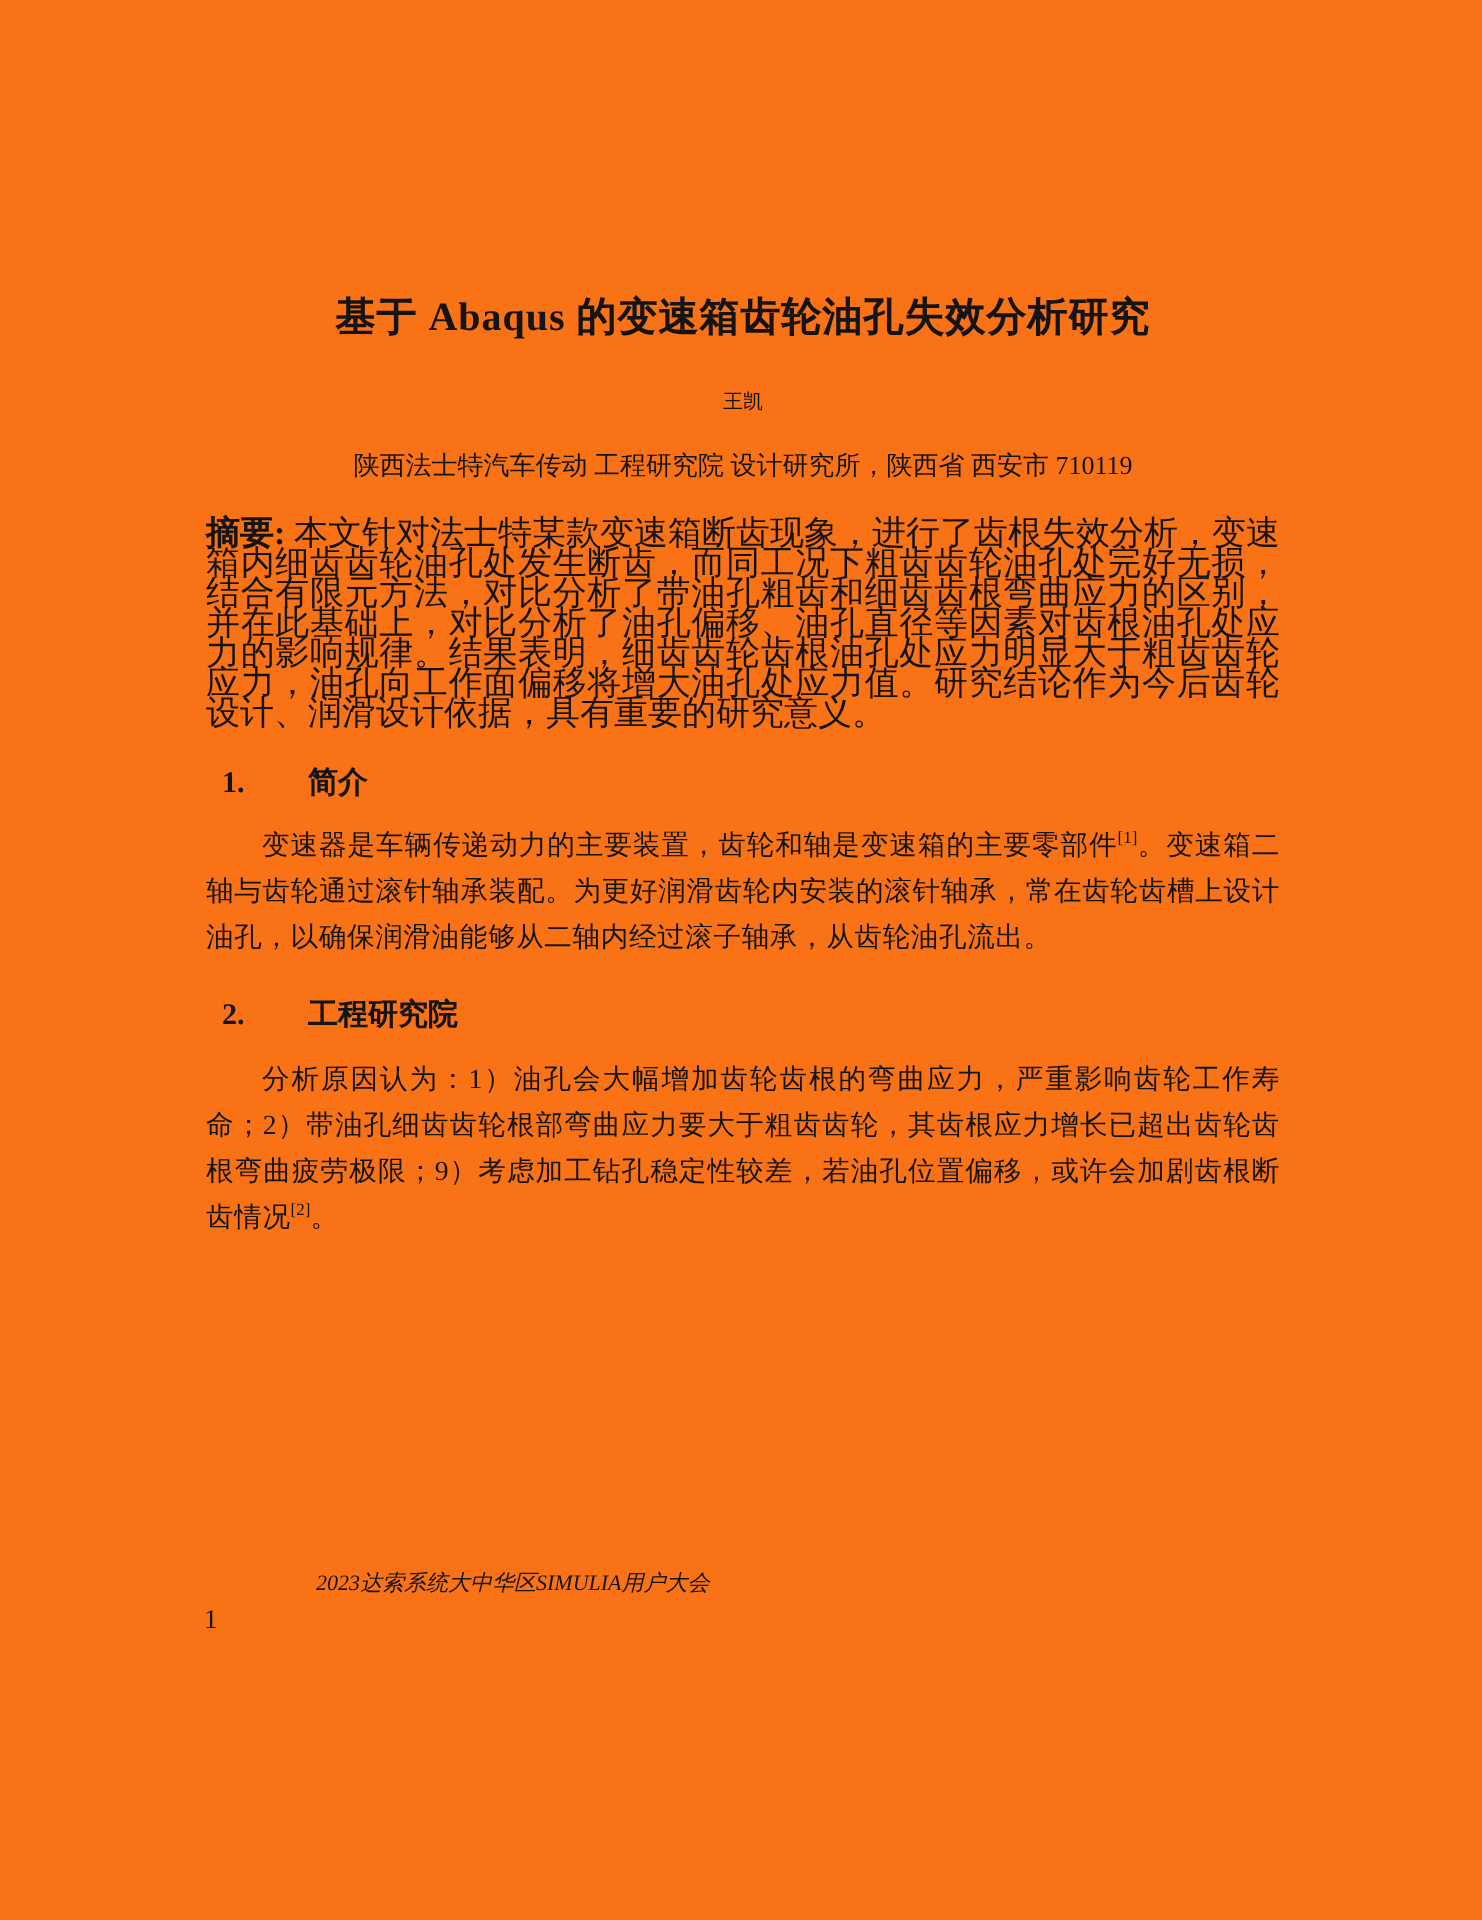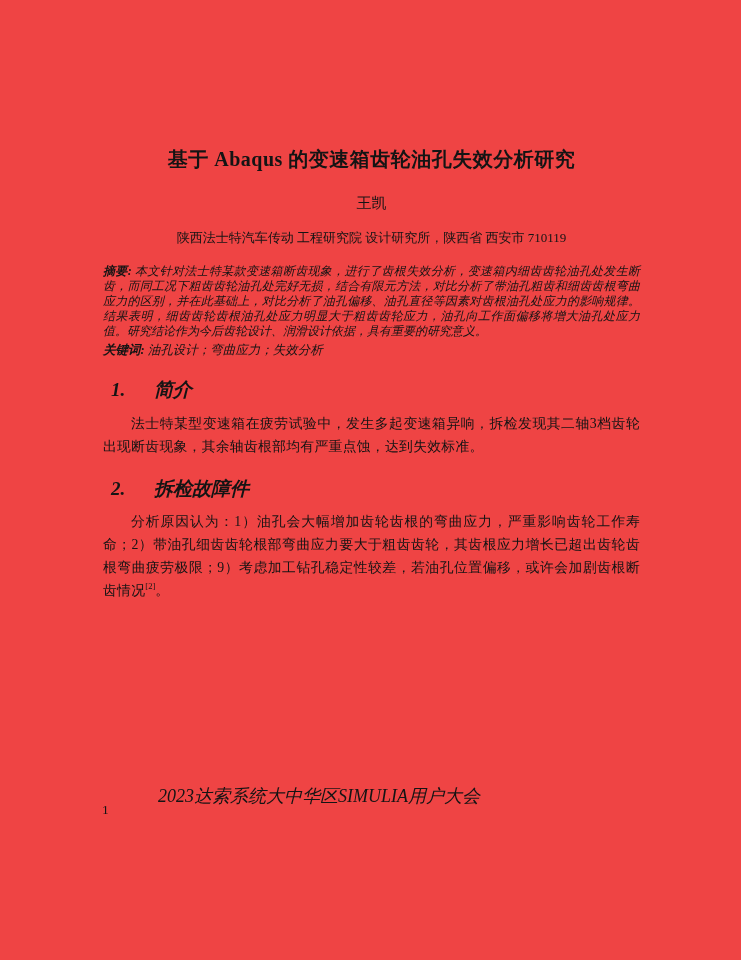--- a/index.html
+++ b/index.html
@@ -5,71 +5,69 @@
   html, body {
     margin: 0;
     padding: 0;
     background: #ffffff;
   }
   .page {
     position: relative;
     width: 741px;
     height: 960px;
     margin: 0 auto;
-    background: #ef4444;
+    background: #f97316;
     box-sizing: border-box;
     padding: 146px 101px 0 103px;
     font-family: "Liberation Serif", "DejaVu Serif", serif;
     color: #141414;
     overflow: hidden;
   }
   .title {
     font-size: 20px;
     font-weight: bold;
     text-align: center;
     margin: 0 0 22px 0;
     letter-spacing: 0.5px;
     line-height: 1.3;
   }
   .author {
-    font-size: 15px;
+    font-size: 10px;
     text-align: center;
     margin: 0 0 13px 0;
   }
   .affiliation {
     font-size: 13px;
     text-align: center;
     margin: 16px 0 17px 0;
   }
   .abstract {
-    font-size: 12px;
+    font-size: 17px;
     line-height: 15px;
-    font-style: italic;
     text-align: justify;
     margin: 0;
   }
   .abstract .lbl {
     font-weight: bold;
   }
   .keywords {
     font-size: 12.5px;
     line-height: 17px;
     font-style: italic;
     margin: 3px 0 0 0;
   }
   .keywords .lbl {
     font-weight: bold;
   }
   .section-heading {
-    font-size: 19px;
+    font-size: 15px;
     font-weight: bold;
     margin: 18px 0 9px 0;
     padding-left: 8px;
     line-height: 1.35;
-    font-style: italic;
   }
   .section-heading .num {
     display: inline-block;
     width: 43px;
   }
   .body-p {
     font-size: 13.8px;
     line-height: 23px;
     letter-spacing: 0.3px;
     text-align: justify;
@@ -79,21 +77,21 @@
   .body-p sup {
     font-size: 8.5px;
     line-height: 0;
     letter-spacing: 0;
   }
   .footer-conf {
     position: absolute;
     left: 158px;
     top: 784px;
     font-style: italic;
-    font-size: 18px;
+    font-size: 11px;
   }
   .footer-page {
     position: absolute;
     left: 102px;
     top: 802px;
     font-size: 13.5px;
   }
 </style>
 </head>
 <body>
@@ -101,26 +99,25 @@
 <div class="page">
 
   <h1 class="title">基于 Abaqus 的变速箱齿轮油孔失效分析研究</h1>
 
   <div class="author">王凯</div>
 
   <div class="affiliation">陕西法士特汽车传动 工程研究院 设计研究所，陕西省 西安市 710119</div>
 
   <p class="abstract"><span class="lbl">摘要:</span> <span>本文针对法士特某款变速箱断齿现象，进行了齿根失效分析，变速箱内细齿齿轮油孔处发生断齿，而同工况下粗齿齿轮油孔处完好无损，结合有限元方法，对比分析了带油孔粗齿和细齿齿根弯曲应力的区别，并在此基础上，对比分析了油孔偏移、油孔直径等因素对齿根油孔处应力的影响规律。结果表明，细齿齿轮齿根油孔处应力明显大于粗齿齿轮应力，油孔向工作面偏移将增大油孔处应力值。研究结论作为今后齿轮设计、润滑设计依据，具有重要的研究意义。</span></p>
 
-  <p class="keywords"><span class="lbl">关键词:</span> <span>油孔设计；弯曲应力；失效分析</span></p>
 
   <div id="sections">
       <h2 class="section-heading"><span class="num">1.</span><span>简介</span></h2>
-      <p class="body-p"><span>法士特某型变速箱在疲劳试验中，发生多起变速箱异响，拆检发现其二轴3档齿轮出现断齿现象，其余轴齿根部均有严重点蚀，达到失效标准。</span></p>
-      <h2 class="section-heading"><span class="num">2.</span><span>拆检故障件</span></h2>
+      <p class="body-p"><span>变速器是车辆传递动力的主要装置，齿轮和轴是变速箱的主要零部件</span><sup>[1]</sup><span>。变速箱二轴与齿轮通过滚针轴承装配。为更好润滑齿轮内安装的滚针轴承，常在齿轮齿槽上设计油孔，以确保润滑油能够从二轴内经过滚子轴承，从齿轮油孔流出。</span></p>
+      <h2 class="section-heading"><span class="num">2.</span><span>工程研究院</span></h2>
       <p class="body-p"><span>分析原因认为：1）油孔会大幅增加齿轮齿根的弯曲应力，严重影响齿轮工作寿命；2）带油孔细齿齿轮根部弯曲应力要大于粗齿齿轮，其齿根应力增长已超出齿轮齿根弯曲疲劳极限；9）考虑加工钻孔稳定性较差，若油孔位置偏移，或许会加剧齿根断齿情况</span><sup>[2]</sup><span>。</span></p>
     </div>
 
   <div class="footer-conf">2023达索系统大中华区SIMULIA用户大会</div>
 
   <div class="footer-page">1</div>
 
 </div>
 
 </body></html>

